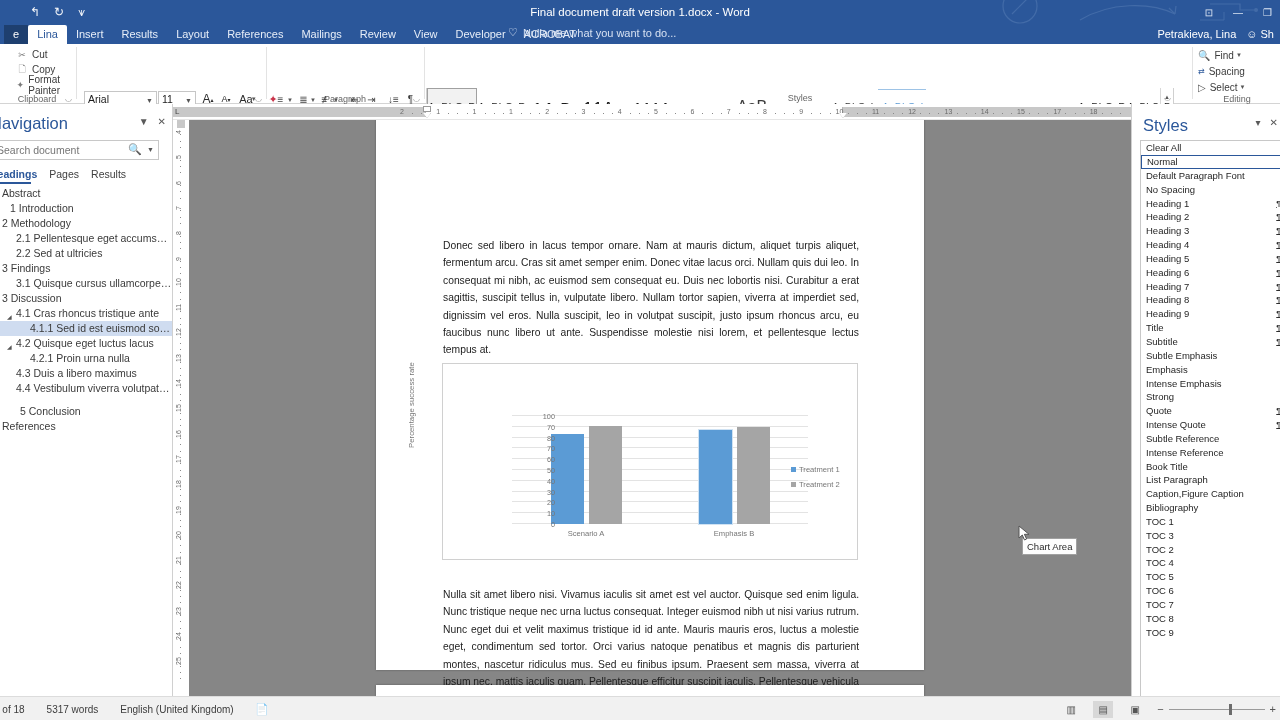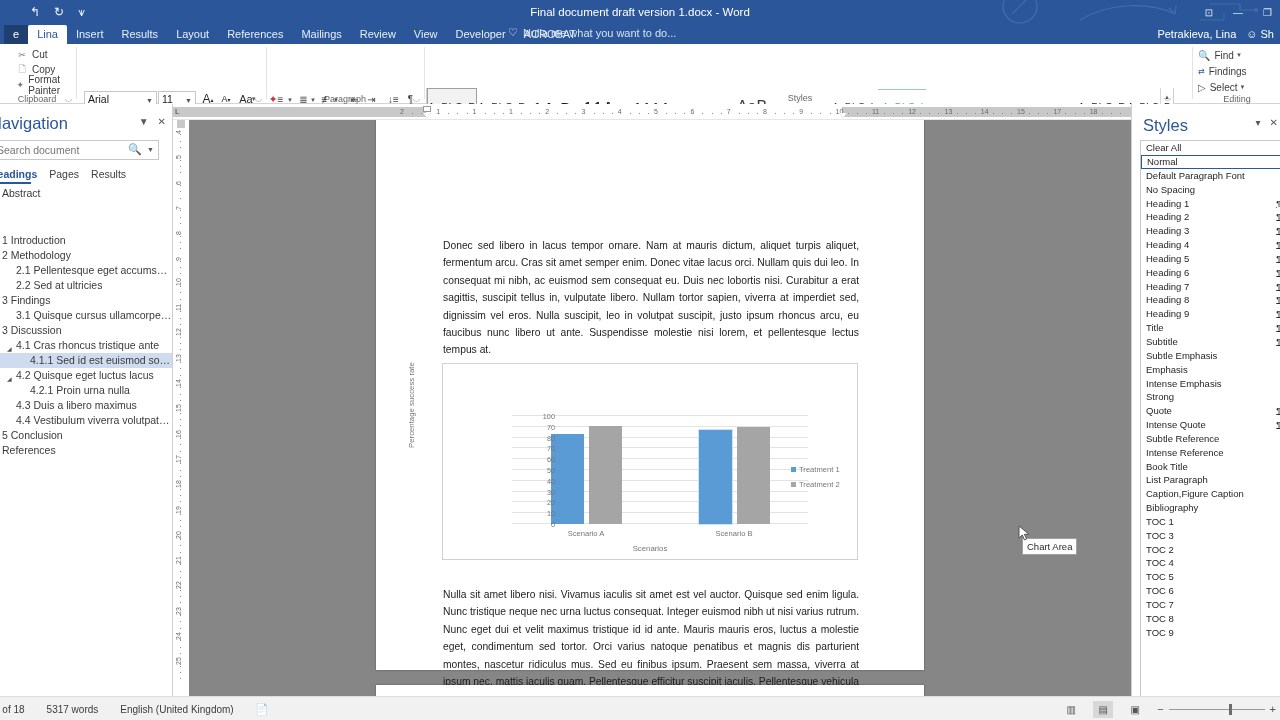--- a/index.html
+++ b/index.html
@@ -515,21 +515,21 @@
 
     <div class="rgroup" style="left:1194px;width:86px;">
       <div class="editing" style="left:4px;">
         <div class="edit-row">
           <span style="color:#2b579a;">🔍</span>
           <span>Find</span>
           <span class="caret">▼</span>
         </div>
         <div class="edit-row">
           <span style="color:#2b579a;font-size:8px;">⇄</span>
-          <span>Findings</span>
+          <span>Spacing</span>
         </div>
         <div class="edit-row">
           <span style="color:#555;">▷</span>
           <span>Select</span>
           <span class="caret">▼</span>
         </div>
       </div>
       <div class="rgroup-label">Editing</div>
     </div>
   </div>
@@ -546,34 +546,34 @@
       <span class="scar">▼</span>
     </div>
     <div class="nav-tabs">
       <div class="nav-tab active">Headings</div>
       <div class="nav-tab">Pages</div>
       <div class="nav-tab">Results</div>
     </div>
     <div class="nav-tab-underline"></div>
     <div class="nav-list" id="nav-list">
         <div class="nav-item" style="padding-left: 2px;"><span>Abstract</span></div>
-        <div class="nav-item" style="padding-left: 2px; margin-top: 32px;"><span>1 Introduction</span></div>
+        <div class="nav-item" style="padding-left: 10px;"><span>1 Introduction</span></div>
         <div class="nav-item" style="padding-left: 2px;"><span>2 Methodology</span></div>
         <div class="nav-item" style="padding-left: 16px;"><span>2.1 Pellentesque eget accumsan sap...</span></div>
         <div class="nav-item" style="padding-left: 16px;"><span>2.2 Sed at ultricies</span></div>
         <div class="nav-item" style="padding-left: 2px;"><span>3 Findings</span></div>
         <div class="nav-item" style="padding-left: 16px;"><span>3.1 Quisque cursus ullamcorper leo...</span></div>
         <div class="nav-item" style="padding-left: 2px;"><span>3 Discussion</span></div>
         <div class="nav-item" style="padding-left: 16px;"><span class="nav-tri" style="left: 7px;">◢</span><span>4.1 Cras rhoncus tristique ante</span></div>
         <div class="nav-item sel" style="padding-left: 30px;"><span>4.1.1 Sed id est euismod sollicitu...</span></div>
         <div class="nav-item" style="padding-left: 16px;"><span class="nav-tri" style="left: 7px;">◢</span><span>4.2 Quisque eget luctus lacus</span></div>
         <div class="nav-item" style="padding-left: 30px;"><span>4.2.1 Proin urna nulla</span></div>
         <div class="nav-item" style="padding-left: 16px;"><span>4.3 Duis a libero maximus</span></div>
         <div class="nav-item" style="padding-left: 16px;"><span>4.4 Vestibulum viverra volutpat erat...</span></div>
-        <div class="nav-item" style="padding-left: 2px;"><span>5 Conclusion</span></div>
+        <div class="nav-item" style="padding-left: 20px; margin-top: 8px;"><span>5 Conclusion</span></div>
         <div class="nav-item" style="padding-left: 2px;"><span>References</span></div>
       </div>
   </div>
 
   <div class="hruler">
     <div class="hr-margin" style="left:0;width:252px;"></div>
     <div class="hr-page" style="left:252px;width:418px;"></div>
     <div class="hr-margin" style="left:670px;width:288px;"></div>
     <div class="hr-ticks" id="hr-ticks">
         <span class="hr-num" style="left: 227px;">2</span>
@@ -756,21 +756,20 @@
       </div>
   </div>
 
   <div class="canvas">
 
     <div class="page page1">
       <div class="ptext para1">Donec sed libero in lacus tempor ornare. Nam at mauris dictum, aliquet turpis aliquet, fermentum arcu. Cras sit amet semper enim. Donec vitae lacus orci. Nullam quis dui leo. In consequat mi nibh, ac euismod sem consequat eu. Duis nec lobortis nisi. Curabitur a erat sagittis, suscipit tellus in, vulputate libero. Nullam tortor sapien, viverra at imperdiet sed, dignissim vel eros. Nulla suscipit, leo in volutpat suscipit, justo ipsum rhoncus arcu, eu faucibus nunc libero ut ante. Suspendisse molestie nisi lorem, et pellentesque lectus tempus at.</div>
 
       <div class="chartbox">
         <div class="ch-ytitle">Percentage success rate</div>
-        <div class="ch-xtitle">Scenarios</div>
         <div class="plot" id="plot">
           <div class="xaxis"></div>
         <div class="gridline" style="bottom: 0px;"></div>
             <div class="gridline" style="bottom: 10.8px;"></div>
             <div class="gridline" style="bottom: 21.6px;"></div>
             <div class="gridline" style="bottom: 32.4px;"></div>
             <div class="gridline" style="bottom: 43.2px;"></div>
             <div class="gridline" style="bottom: 54px;"></div>
             <div class="gridline" style="bottom: 64.8px;"></div>
             <div class="gridline" style="bottom: 75.6px;"></div>
@@ -790,21 +789,21 @@
             <div class="ytick" style="top: 113.8px;">40</div>
             <div class="ytick" style="top: 103px;">50</div>
             <div class="ytick" style="top: 92.2px;">60</div>
             <div class="ytick" style="top: 81.4px;">70</div>
             <div class="ytick" style="top: 70.6px;">80</div>
             <div class="ytick" style="top: 59.8px;">70</div>
             <div class="ytick" style="top: 49px;">100</div>
           </div>
         <div id="xlabs">
             <div class="xlab" style="left: 69px; width: 148px; top: 165px;">Scenario A</div>
-            <div class="xlab" style="left: 217px; width: 148px; top: 165px;">Scenario B</div>
+            <div class="xlab" style="left: 217px; width: 148px; top: 165px;">Emphasis B</div>
           </div>
         <div class="ch-legend" id="ch-legend">
             <div class="lg-row">
               <span class="lg-sw" style="background: rgb(91, 155, 213);"></span>
               <span>Treatment 1</span>
             </div>
             <div class="lg-row">
               <span class="lg-sw" style="background: rgb(165, 165, 165);"></span>
               <span>Treatment 2</span>
             </div>

